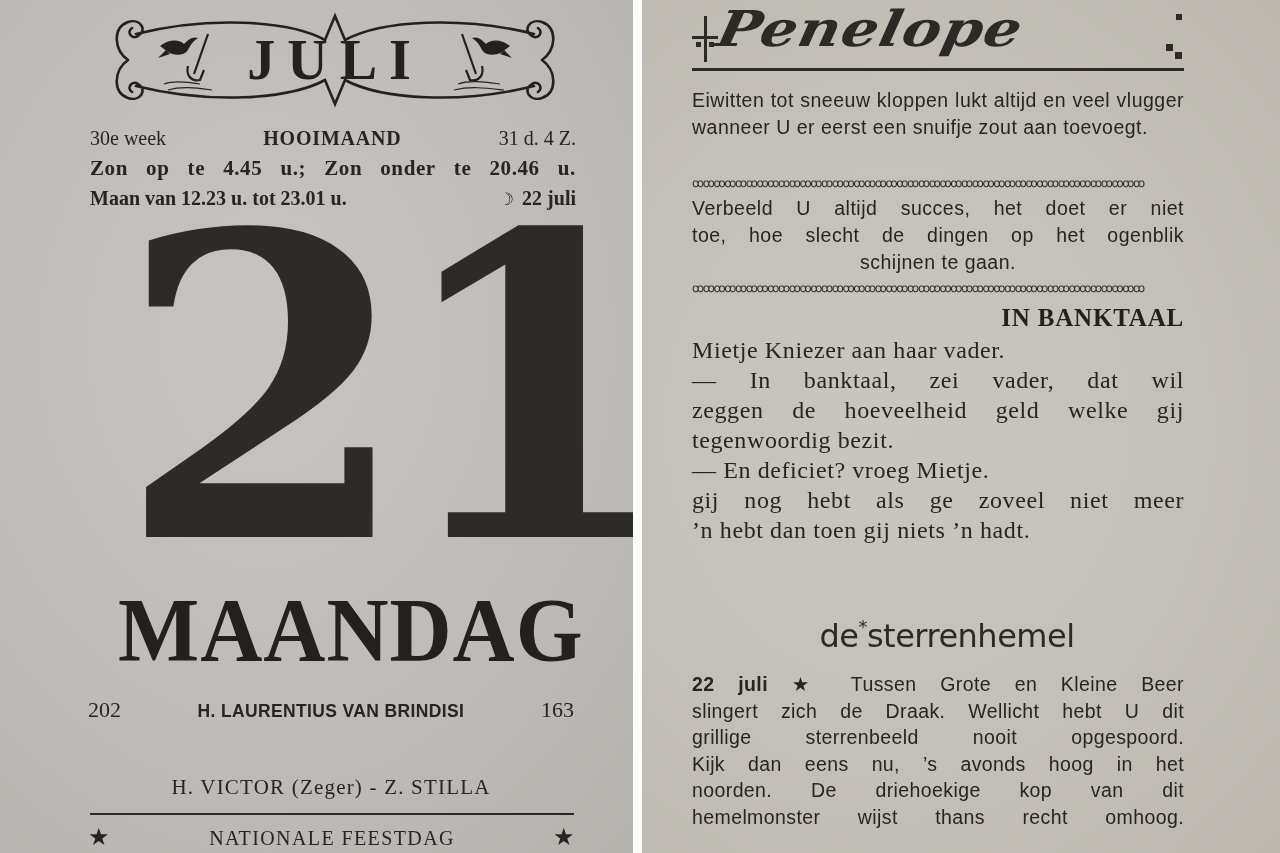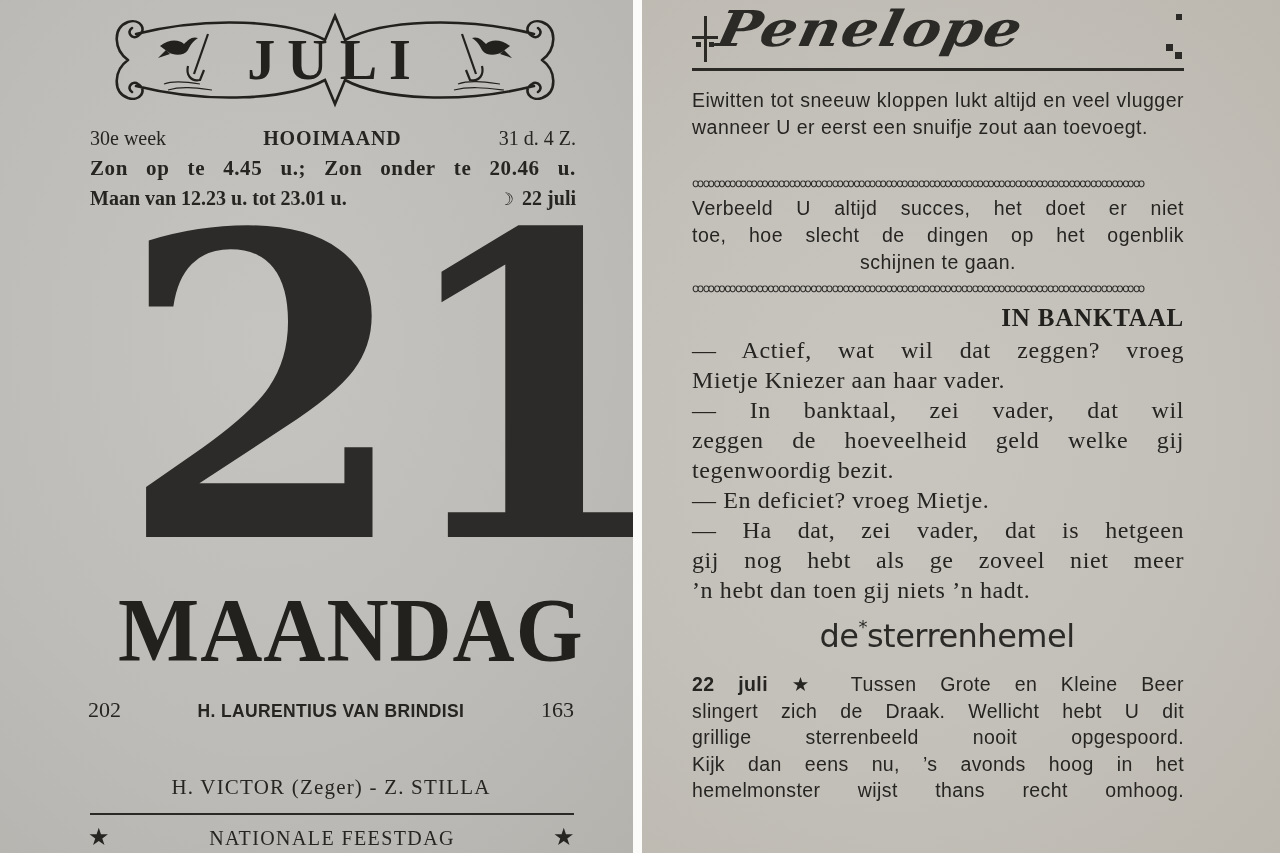--- a/index.html
+++ b/index.html
@@ -240,35 +240,34 @@
   <div class="para tip2">
     <span class="jl">Verbeeld U altijd succes, het doet er niet</span>
     <span class="jl">toe, hoe slecht de dingen op het ogenblik</span>
     <span>schijnen te gaan.</span>
   </div>
 
   <div class="chain c2">ꝏꝏꝏꝏꝏꝏꝏꝏꝏꝏꝏꝏꝏꝏꝏꝏꝏꝏꝏꝏꝏꝏꝏꝏꝏꝏꝏꝏꝏꝏꝏꝏꝏꝏꝏꝏꝏꝏꝏꝏꝏꝏ</div>
 
   <div class="joke-title">IN BANKTAAL</div>
   <div class="joke">
-    <span class="jl">— Actief, wat wil dat zeggen? vroeg</span>
     <span class="jl last">Mietje Kniezer aan haar vader.</span>
     <span class="jl">— In banktaal, zei vader, dat wil</span>
     <span class="jl">zeggen de hoeveelheid geld welke gij</span>
     <span class="jl last">tegenwoordig bezit.</span>
     <span class="jl last">— En deficiet? vroeg Mietje.</span>
-    <span class="jl">— Ha dat, zei vader, dat is hetgeen</span>
     <span class="jl">gij nog hebt als ge zoveel niet meer</span>
     <span class="jl last">’n hebt dan toen gij niets ’n hadt.</span>
   </div>
 
   <div class="stars-logo">
     <span>de</span><span class="asterisk">*</span><span>sterrenhemel</span>
   </div>
 
   <div class="astro">
     <span class="jl"><span class="date">22 juli</span> <span>★</span> <span>Tussen Grote en Kleine Beer</span></span>
     <span class="jl">slingert zich de Draak. Wellicht hebt U dit</span>
     <span class="jl">grillige sterrenbeeld nooit opgespoord.</span>
     <span class="jl">Kijk dan eens nu, ’s avonds hoog in het</span>
+    <span class="jl">noorden. De driehoekige kop van dit</span>
     <span class="jl">hemelmonster wijst thans recht omhoog.</span>
   </div>
 </div>
 
 </body></html>

